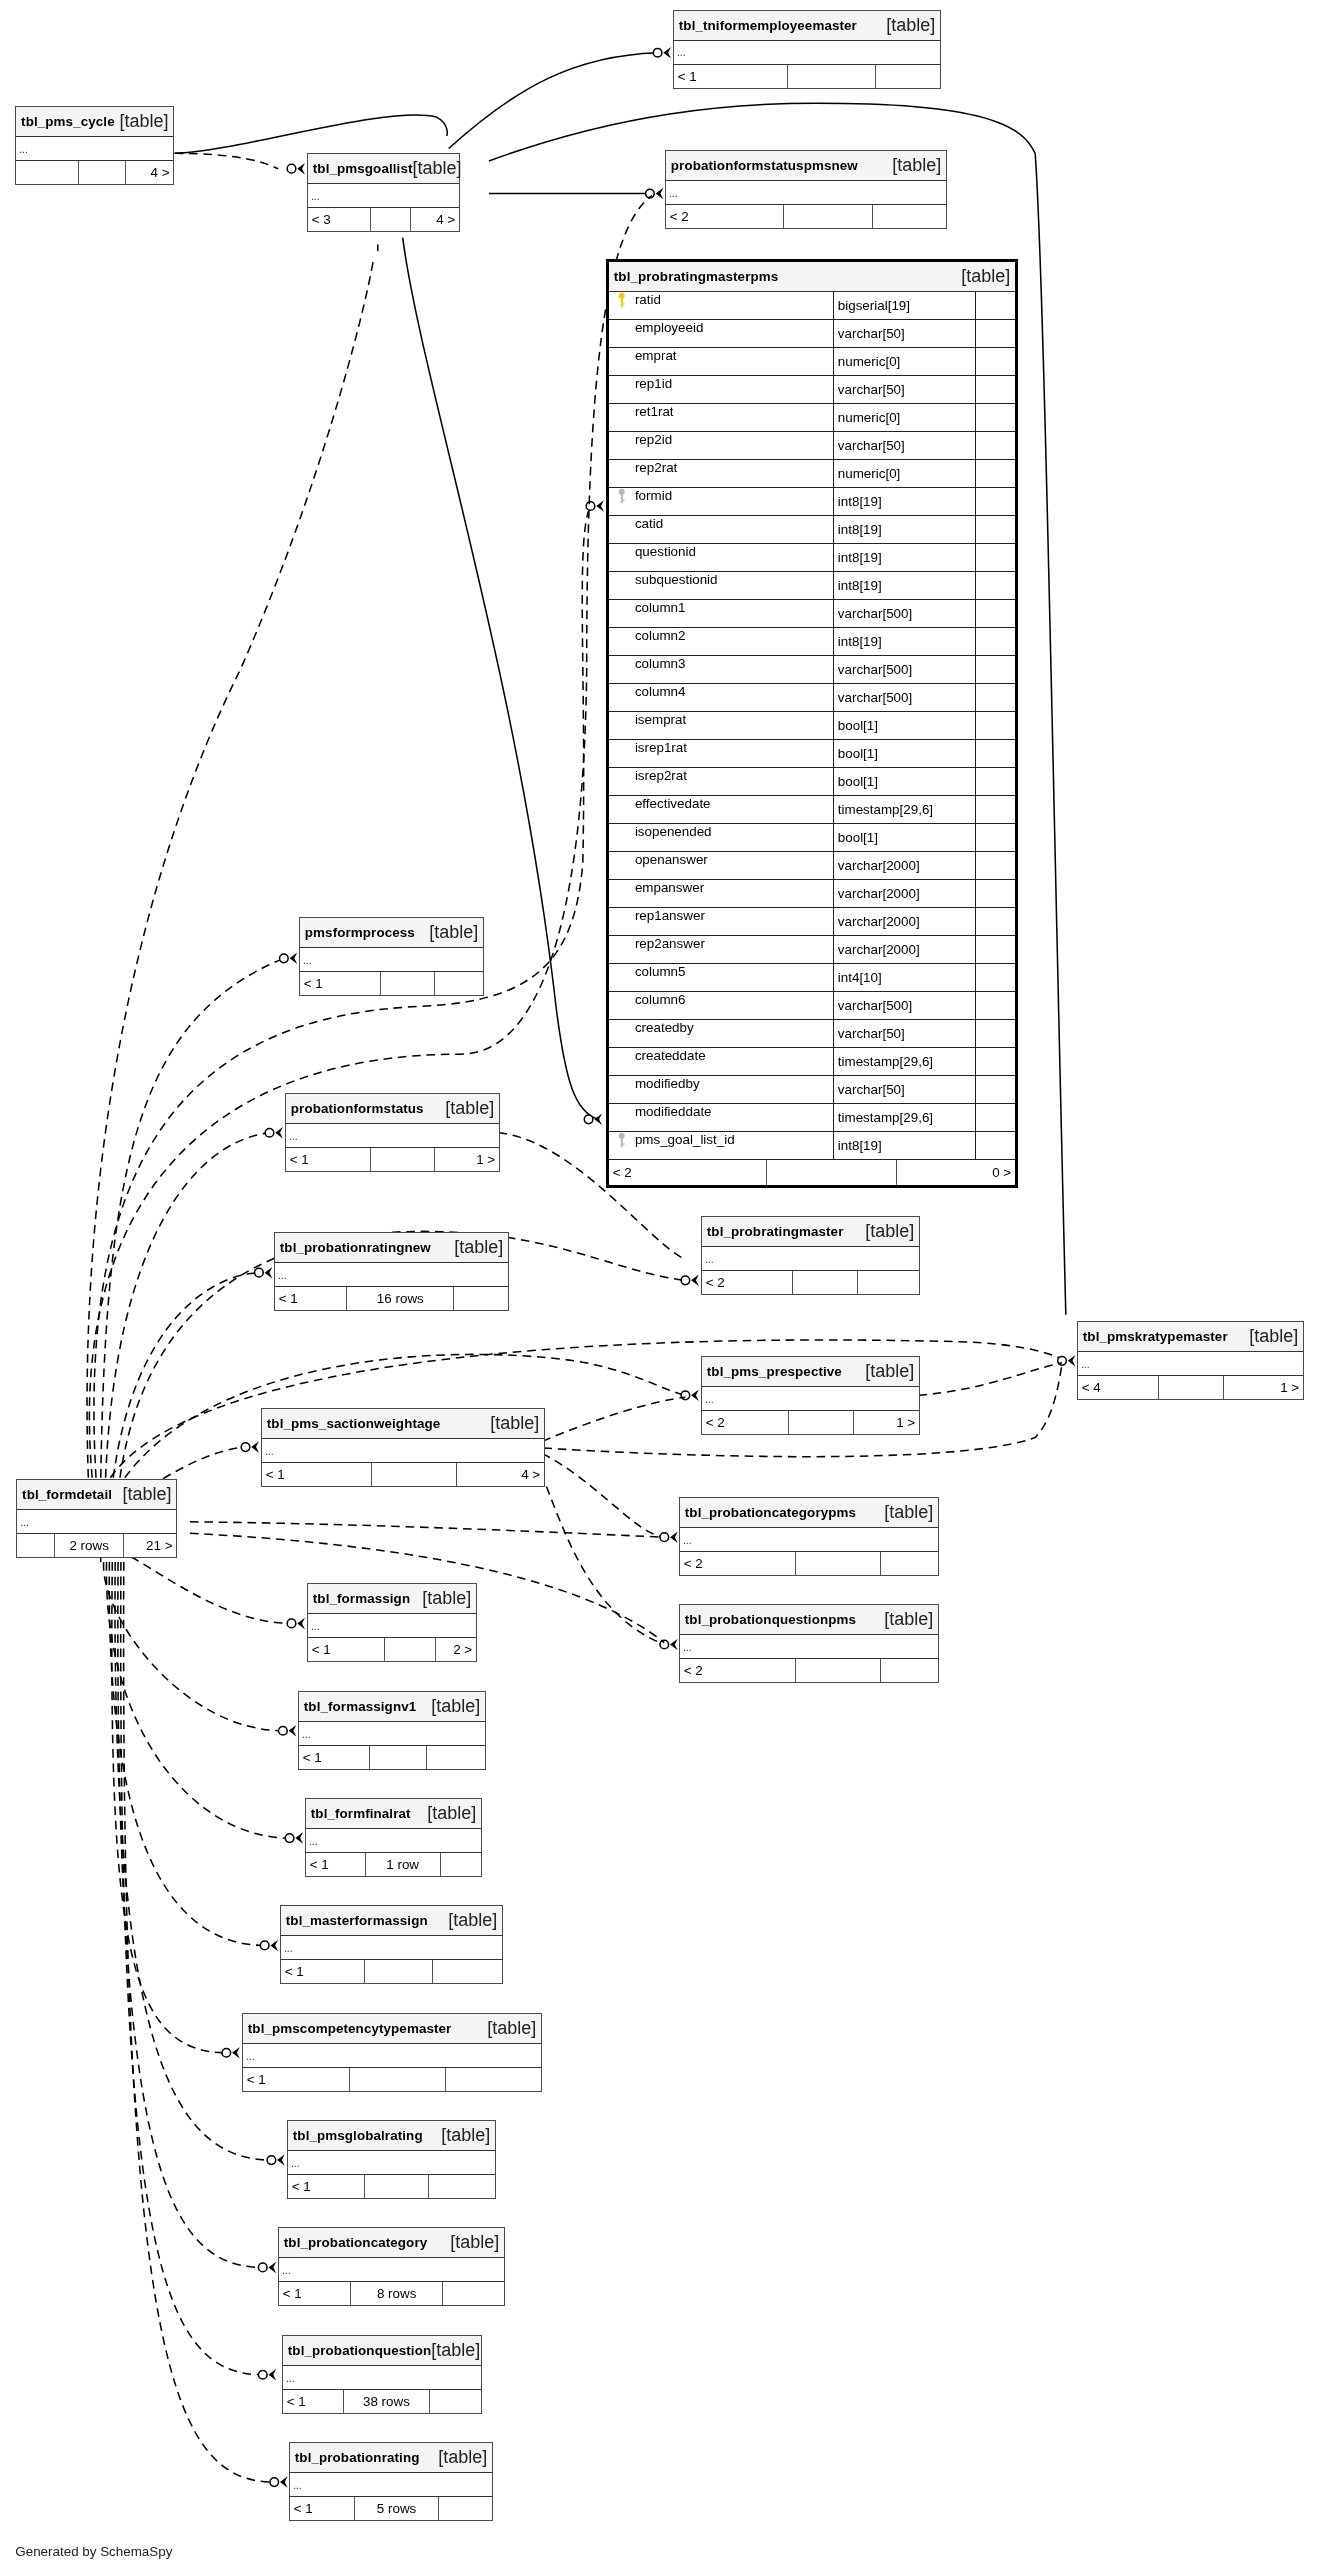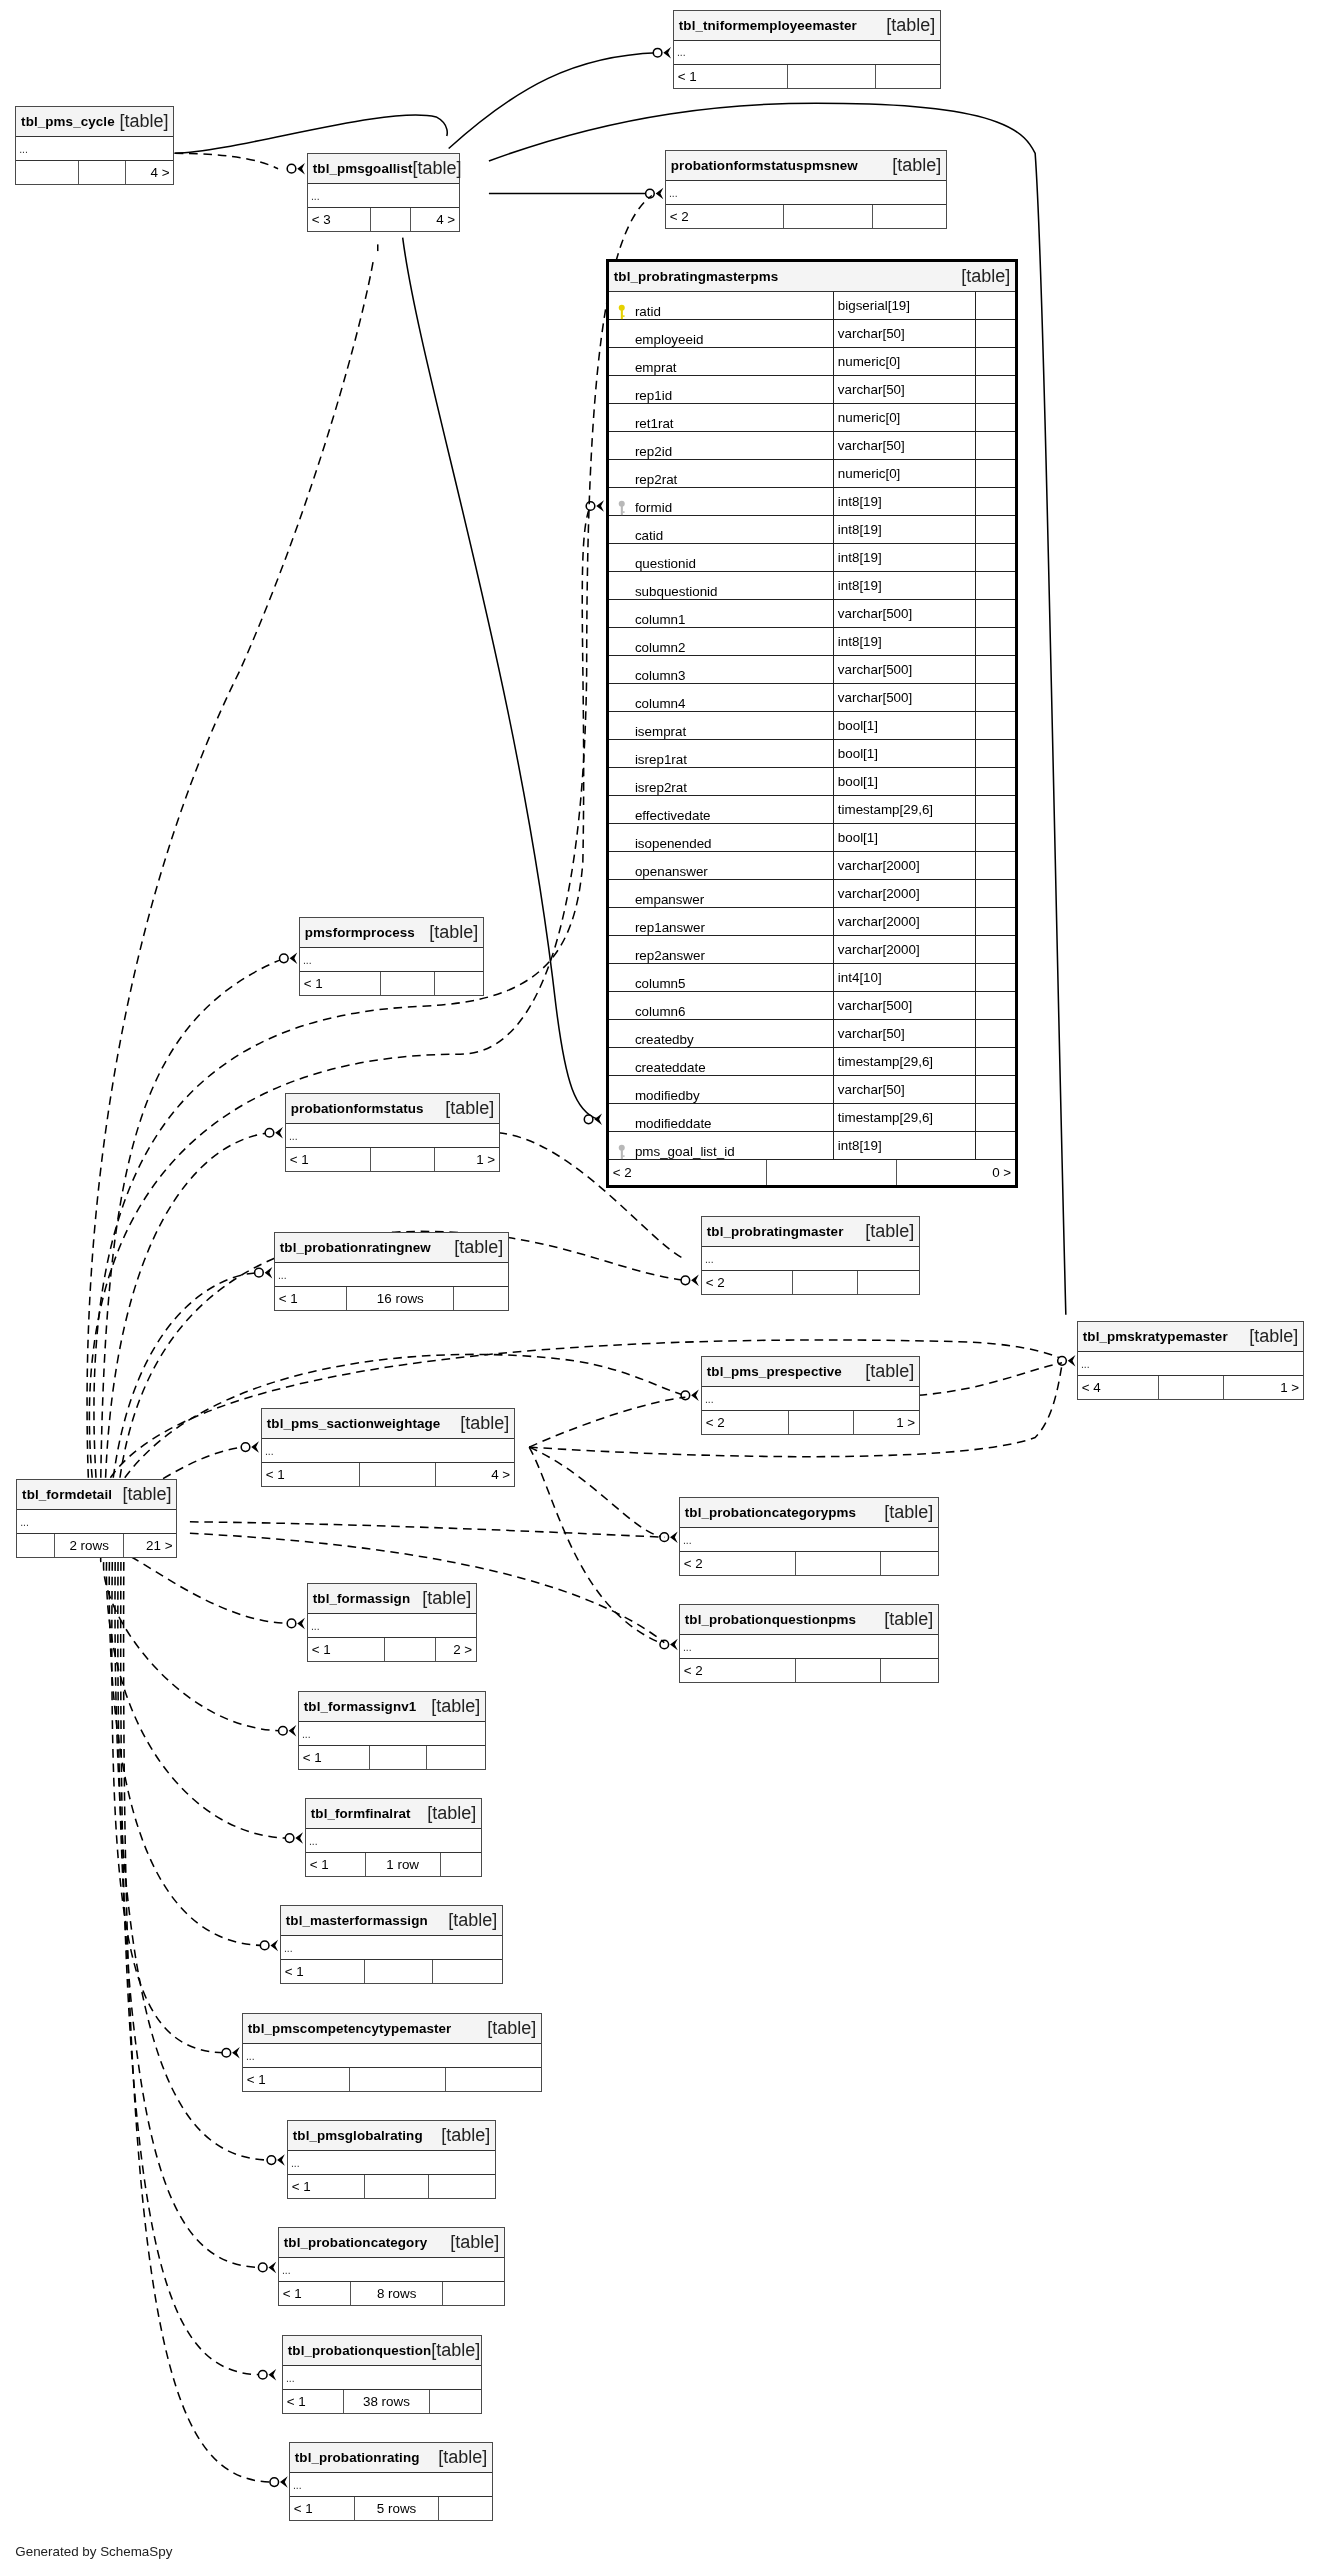--- a/index.html
+++ b/index.html
@@ -13,21 +13,21 @@
   .hdr .name { font-weight:bold; font-size:13.4px; letter-spacing:0.1px;text-align:center; }
   .hdr .kind { font-size:18px; color:#222; }
   .dots { height:24px; border-bottom:1.9px solid #333; font-size:10.5px; padding-left:2.9px;
           display:flex; align-items:center; color:#333; box-sizing:border-box; }
   .foot { display:flex; height:23px; font-size:13.4px; }
   .foot > div { border-right:1.9px solid #555; display:flex; align-items:center; padding:0 3.8px; box-sizing:border-box; overflow:hidden; white-space:nowrap; }
   .foot > div:last-child { border-right:none; justify-content:flex-end; }
   .foot > div.c { justify-content:center; }
   .cols { width:100%; }
   .crow { display:flex; height:28px; border-bottom:1.9px solid #222; box-sizing:border-box; font-size:13.4px; }
-  .crow .cn { width:225px; border-right:1.9px solid #222; display:flex; align-items:flex-end; padding-left:6.7px; box-sizing:border-box; }
+  .crow .cn { width:225px; border-right:1.9px solid #222; display:flex; align-items:flex-start; padding-left:6.7px; box-sizing:border-box; }
   .crow .ct { width:142px; border-right:1.9px solid #222; display:flex; align-items:center; padding-left:3.8px; box-sizing:border-box; }
   .crow .cx { flex:1; }
   .key { width:11.5px; height:15.3px; display:inline-block; margin-right:7.7px; position:relative; }
   .key svg { position:absolute; left:0; top:0; }
   .nokey { width:11.5px; display:inline-block; margin-right:7.7px; }
   #footer { position:absolute; left:15.3px; top:2544px; font-size:13.4px; color:#222; }
 </style>
 </head>
 <body>
 
@@ -274,21 +274,21 @@
         <span class="name">tbl_pms_prespective</span>
         <span class="kind">[table]</span>
       </div>
       <div class="dots">...</div>
       <div class="foot">
         <div style="width: 40%;">&lt; 2</div>
         <div class="c" style="width: 30%;"></div>
         <div style="width: 30%;">1 &gt;</div>
       </div>
     </div>
-    <div class="tbl" style="left: 261px; top: 1408px; width: 254px;">
+    <div class="tbl" style="left: 261px; top: 1408px; width: 284px;">
       <div class="hdr">
         <span class="name">tbl_pms_sactionweightage</span>
         <span class="kind">[table]</span>
       </div>
       <div class="dots">...</div>
       <div class="foot">
         <div style="width: 39%;">&lt; 1</div>
         <div class="c" style="width: 30%;"></div>
         <div style="width: 31%;">4 &gt;</div>
       </div>

